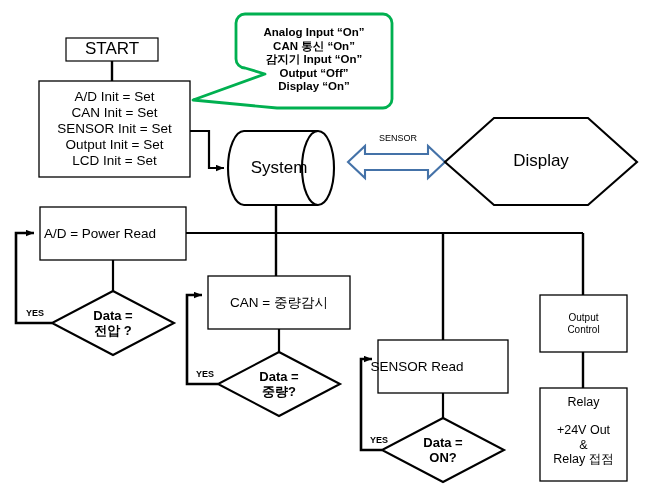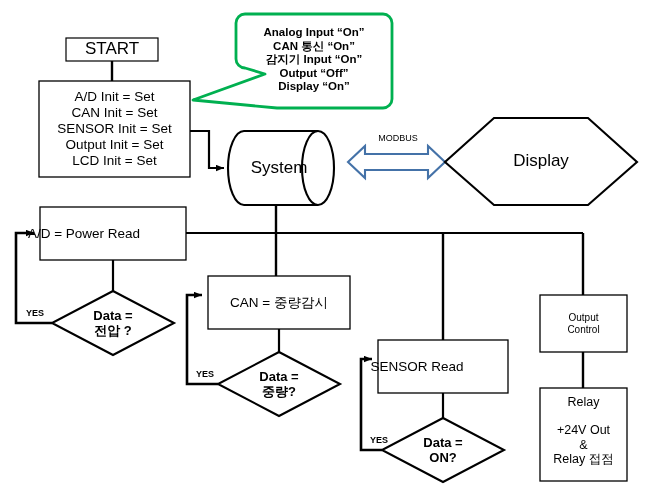--- a/index.html
+++ b/index.html
@@ -128,23 +128,23 @@
   <div class="node-label lbl-callout" style="left:238px; top:16px; width:152px; height:88px;">Analog Input “On”
 CAN 통신 “On”
 감지기 Input “On”
 Output “Off”
 Display “On”</div>
 
   <div class="node-label lbl-system" style="left:240px; top:131px; width:78px; height:74px;">System</div>
 
   <div class="node-label lbl-display" style="left:445px; top:118px; width:192px; height:87px;">Display</div>
 
-  <div class="node-label lbl-modbus" style="left:358px; top:131px; width:80px; height:14px;">MODBUS</div>
+  <div class="node-label lbl-modbus" style="left:358px; top:131px; width:80px; height:14px;">SENSOR</div>
 
-  <div class="node-label lbl-box" style="left:24px; top:207px; width:120px; height:53px;">A/D = Power Read</div>
+  <div class="node-label lbl-box" style="left:40px; top:207px; width:120px; height:53px;">A/D = Power Read</div>
   <div class="node-label lbl-diamond" style="left:52px; top:291px; width:122px; height:64px;">Data =
 전압 ?</div>
   <div class="node-label lbl-yes" style="left:20px; top:307px; width:30px; height:13px;">YES</div>
 
   <div class="node-label lbl-box" style="left:208px; top:276px; width:142px; height:53px;">CAN = 중량감시</div>
   <div class="node-label lbl-diamond" style="left:218px; top:352px; width:122px; height:64px;">Data =
 중량?</div>
   <div class="node-label lbl-yes" style="left:190px; top:368px; width:30px; height:13px;">YES</div>
 
   <div class="node-label lbl-box" style="left:360px; top:340px; width:114px; height:53px;">SENSOR Read</div>

